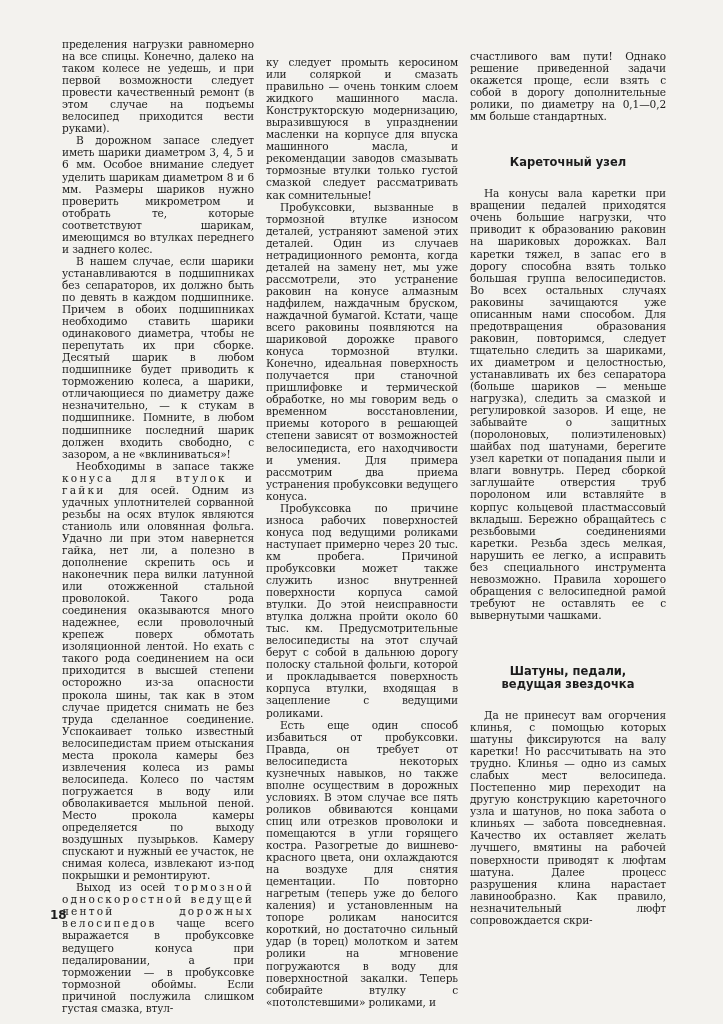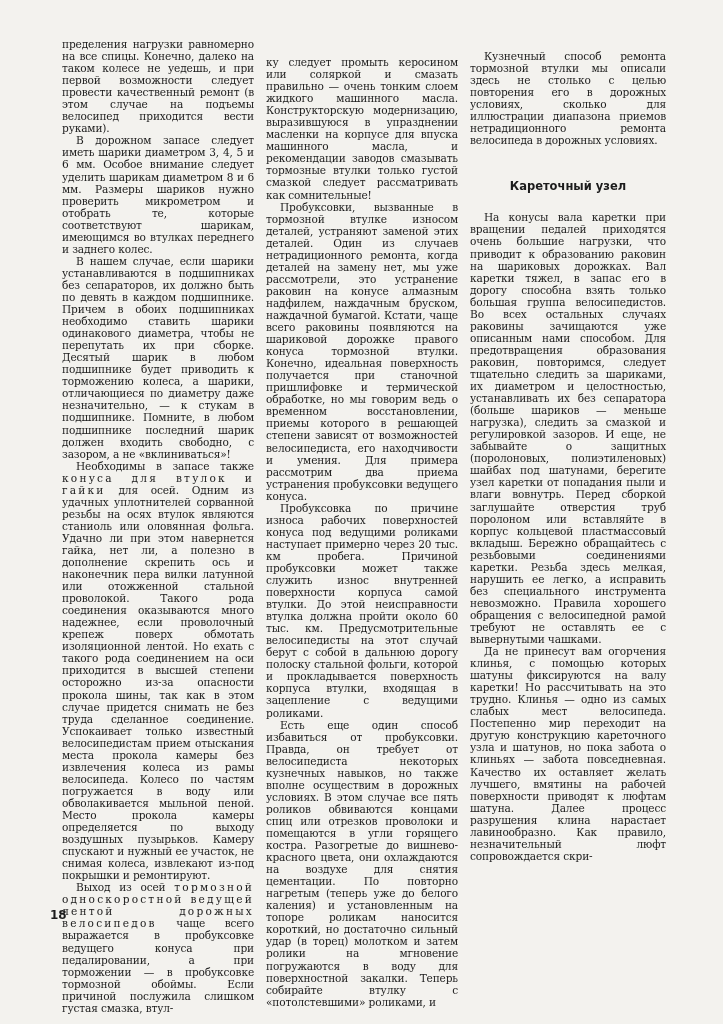--- a/index.html
+++ b/index.html
@@ -61,22 +61,26 @@
   </div>
 
   <div class="col" id="col2">
     <p class="cont">ку следует промыть керосином или соляркой и смазать правильно — очень тонким слоем жидкого машинного масла. Конструкторскую модернизацию, выразившуюся в упразднении масленки на корпусе для впуска машинного масла, и рекомендации заводов смазывать тормозные втулки только густой смазкой следует рассматривать как сомнительные!</p>
     <p>Пробуксовки, вызванные в тормозной втулке износом деталей, устраняют заменой этих деталей. Один из случаев нетрадиционного ремонта, когда деталей на замену нет, мы уже рассмотрели, это устранение раковин на конусе алмазным надфилем, наждачным бруском, наждачной бумагой. Кстати, чаще всего раковины появляются на шариковой дорожке правого конуса тормозной втулки. Конечно, идеальная поверхность получается при станочной пришлифовке и термической обработке, но мы говорим ведь о временном восстановлении, приемы которого в решающей степени зависят от возможностей велосипедиста, его находчивости и умения. Для примера рассмотрим два приема устранения пробуксовки ведущего конуса.</p>
     <p>Пробуксовка по причине износа рабочих поверхностей конуса под ведущими роликами наступает примерно через 20 тыс. км пробега. Причиной пробуксовки может также служить износ внутренней поверхности корпуса самой втулки. До этой неисправности втулка должна пройти около 60 тыс. км. Предусмотрительные велосипедисты на этот случай берут с собой в дальнюю дорогу полоску стальной фольги, которой и прокладывается поверхность корпуса втулки, входящая в зацепление с ведущими роликами.</p>
     <p>Есть еще один способ избавиться от пробуксовки. Правда, он требует от велосипедиста некоторых кузнечных навыков, но также вполне осуществим в дорожных условиях. В этом случае все пять роликов обвиваются концами спиц или отрезков проволоки и помещаются в угли горящего костра. Разогретые до вишнево-красного цвета, они охлаждаются на воздухе для снятия цементации. По повторно нагретым (теперь уже до белого каления) и установленным на топоре роликам наносится короткий, но достаточно сильный удар (в торец) молотком и затем ролики на мгновение погружаются в воду для поверхностной закалки. Теперь собирайте втулку с «потолстевшими» роликами, и</p>
   </div>
 
   <div class="col" id="col3">
-    <p>Кузнечный способ ремонта тормозной втулки мы описали здесь не столько с целью повторения его в дорожных условиях, сколько для иллюстрации диапазона приемов нетрадиционного ремонта велосипеда в дорожных условиях.</p>
+    <p class="cont">счастливого вам пути! Однако решение приведенной задачи окажется проще, если взять с собой в дорогу дополнительные ролики, по диаметру на 0,1—0,2 мм больше стандартных.</p>
 
     <h2 class="h-karet">Кареточный узел</h2>
     <p>На конусы вала каретки при вращении педалей приходятся очень большие нагрузки, что приводит к образованию раковин на шариковых дорожках. Вал каретки тяжел, в запас его в дорогу способна взять только большая группа велосипедистов. Во всех остальных случаях раковины зачищаются уже описанным нами способом. Для предотвращения образования раковин, повторимся, следует тщательно следить за шариками, их диаметром и целостностью, устанавливать их без сепаратора (больше шариков — меньше нагрузка), следить за смазкой и регулировкой зазоров. И еще, не забывайте о защитных (поролоновых, полиэтиленовых) шайбах под шатунами, берегите узел каретки от попадания пыли и влаги вовнутрь. Перед сборкой заглушайте отверстия труб поролоном или вставляйте в корпус кольцевой пластмассовый вкладыш. Бережно обращайтесь с резьбовыми соединениями каретки. Резьба здесь мелкая, нарушить ее легко, а исправить без специального инструмента невозможно. Правила хорошего обращения с велосипедной рамой требуют не оставлять ее с вывернутыми чашками.</p>
 
+    <h2 class="h-shatun">
+      <span>Шатуны, педали,</span><br>
+      <span>ведущая звездочка</span>
+    </h2>
     <p>Да не принесут вам огорчения клинья, с помощью которых шатуны фиксируются на валу каретки! Но рассчитывать на это трудно. Клинья — одно из самых слабых мест велосипеда. Постепенно мир переходит на другую конструкцию кареточного узла и шатунов, но пока забота о клиньях — забота повседневная. Качество их оставляет желать лучшего, вмятины на рабочей поверхности приводят к люфтам шатуна. Далее процесс разрушения клина нарастает лавинообразно. Как правило, незначительный люфт сопровождается скри-</p>
   </div>
 
   <div class="page-number">18</div>
 </div>
 
 </body></html>

